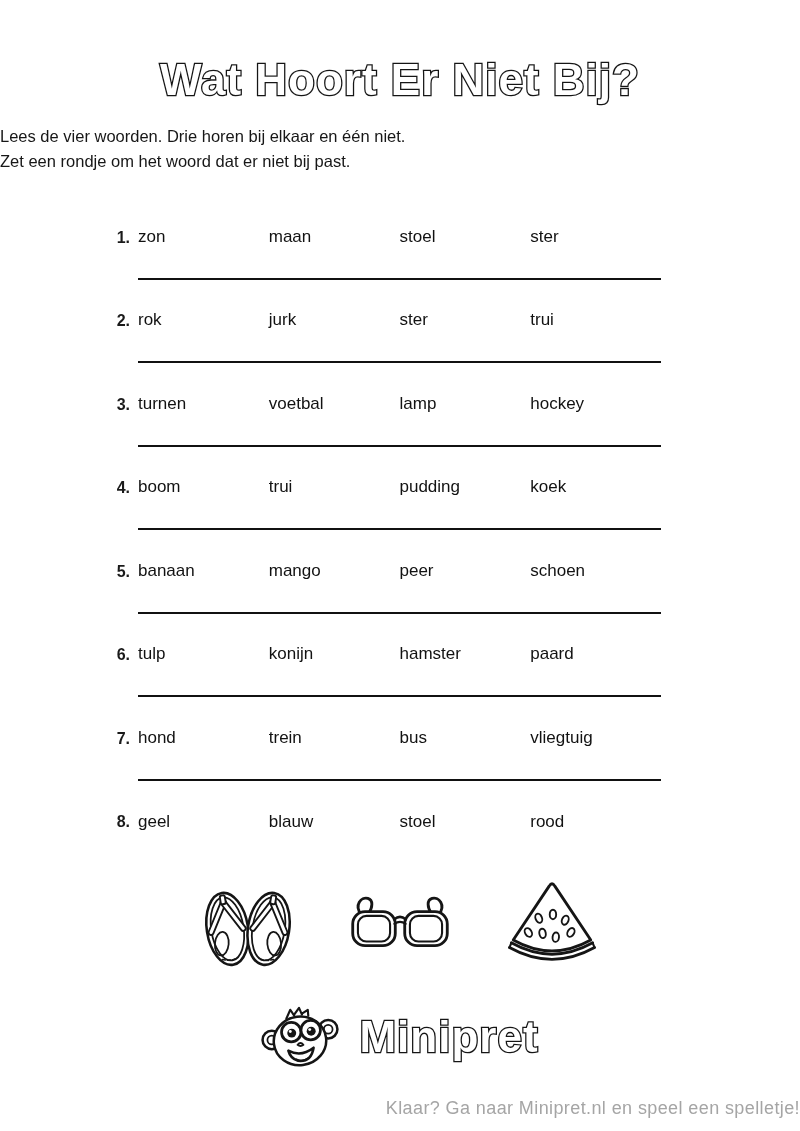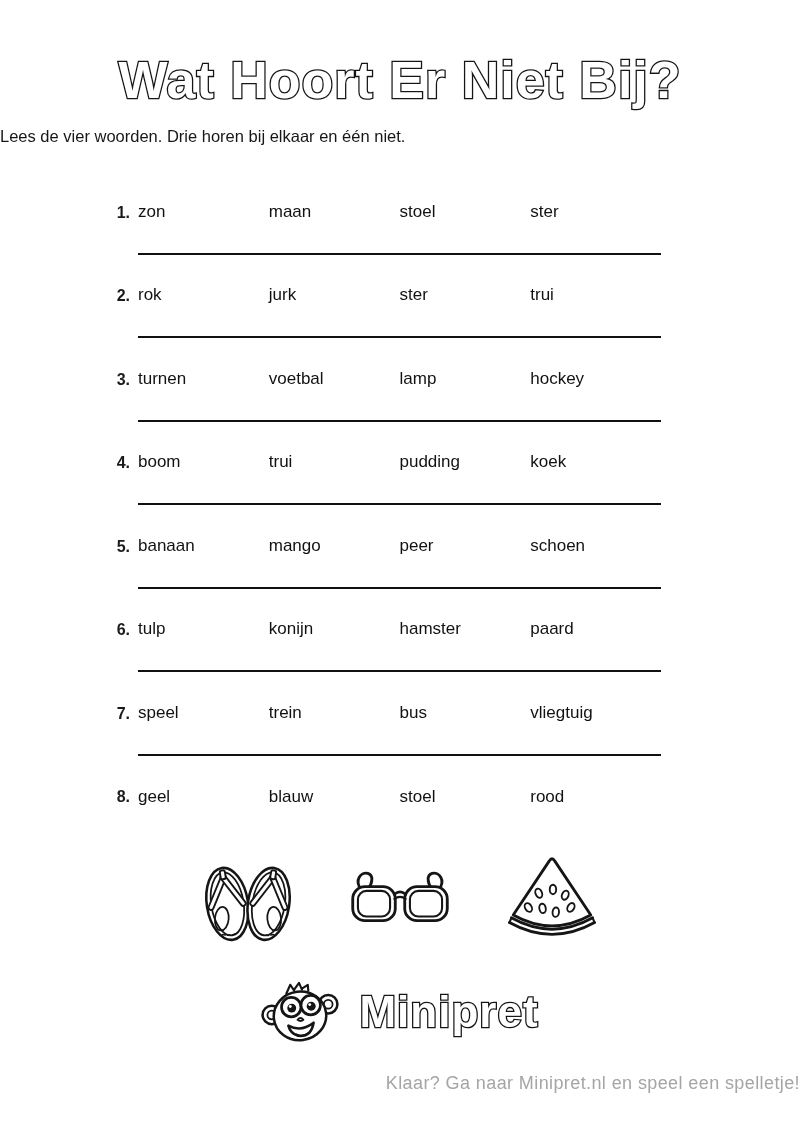--- a/index.html
+++ b/index.html
@@ -7,21 +7,21 @@
     width:800px;height:1131px;position:relative;overflow:hidden;
     font-family:"Liberation Sans","DejaVu Sans",sans-serif;
     color:#1a1a1a;background:#ffffff;
   }
   
   .bubble{color:#111;font-weight:700;letter-spacing:1px;}
   @supports (-webkit-text-stroke: 1px black){
     .bubble{color:#ffffff;-webkit-text-stroke:2.6px #151515;paint-order:stroke fill;}
   }
   .title{
-    text-align:center;margin-top:52px;font-size:52px;line-height:56px;
+    text-align:center;margin-top:52px;font-size:44px;line-height:56px;
   }
   
   .instructions{margin-top:16px;font-size:16.5px;line-height:25px;color:#171717;}
   
   .table{margin-top:22px;width:661px;}
   .row{display:flex;height:83.5px;align-items:stretch;}
   .num{width:130px;text-align:right;font-weight:700;font-size:16px;align-self:center;}
   .words{width:523px;margin-left:8px;display:flex;align-items:center;}
   .words.lined{border-bottom:2px solid #111;}
   .word{flex:1;font-size:17px;color:#121212;}
@@ -37,20 +37,21 @@
 </style>
 </head>
 <body>
 
 <div class="sheet">
 
   <div class="title bubble">Wat Hoort Er Niet Bij?</div>
 
   <div class="instructions">
     <div>Lees de vier woorden. Drie horen bij elkaar en één niet.</div>
+    <div>Zet een rondje om het woord dat er niet bij past.</div>
   </div>
 
   <div class="table">
 
     <div class="row">
       <span class="num">1.</span>
       <div class="words lined">
         <span class="word">zon</span>
         <span class="word">maan</span>
         <span class="word">stoel</span>
@@ -104,21 +105,21 @@
         <span class="word">tulp</span>
         <span class="word">konijn</span>
         <span class="word">hamster</span>
         <span class="word">paard</span>
       </div>
     </div>
 
     <div class="row">
       <span class="num">7.</span>
       <div class="words lined">
-        <span class="word">speel</span>
+        <span class="word">hond</span>
         <span class="word">trein</span>
         <span class="word">bus</span>
         <span class="word">vliegtuig</span>
       </div>
     </div>
 
     <div class="row">
       <span class="num">8.</span>
       <div class="words">
         <span class="word">geel</span>

